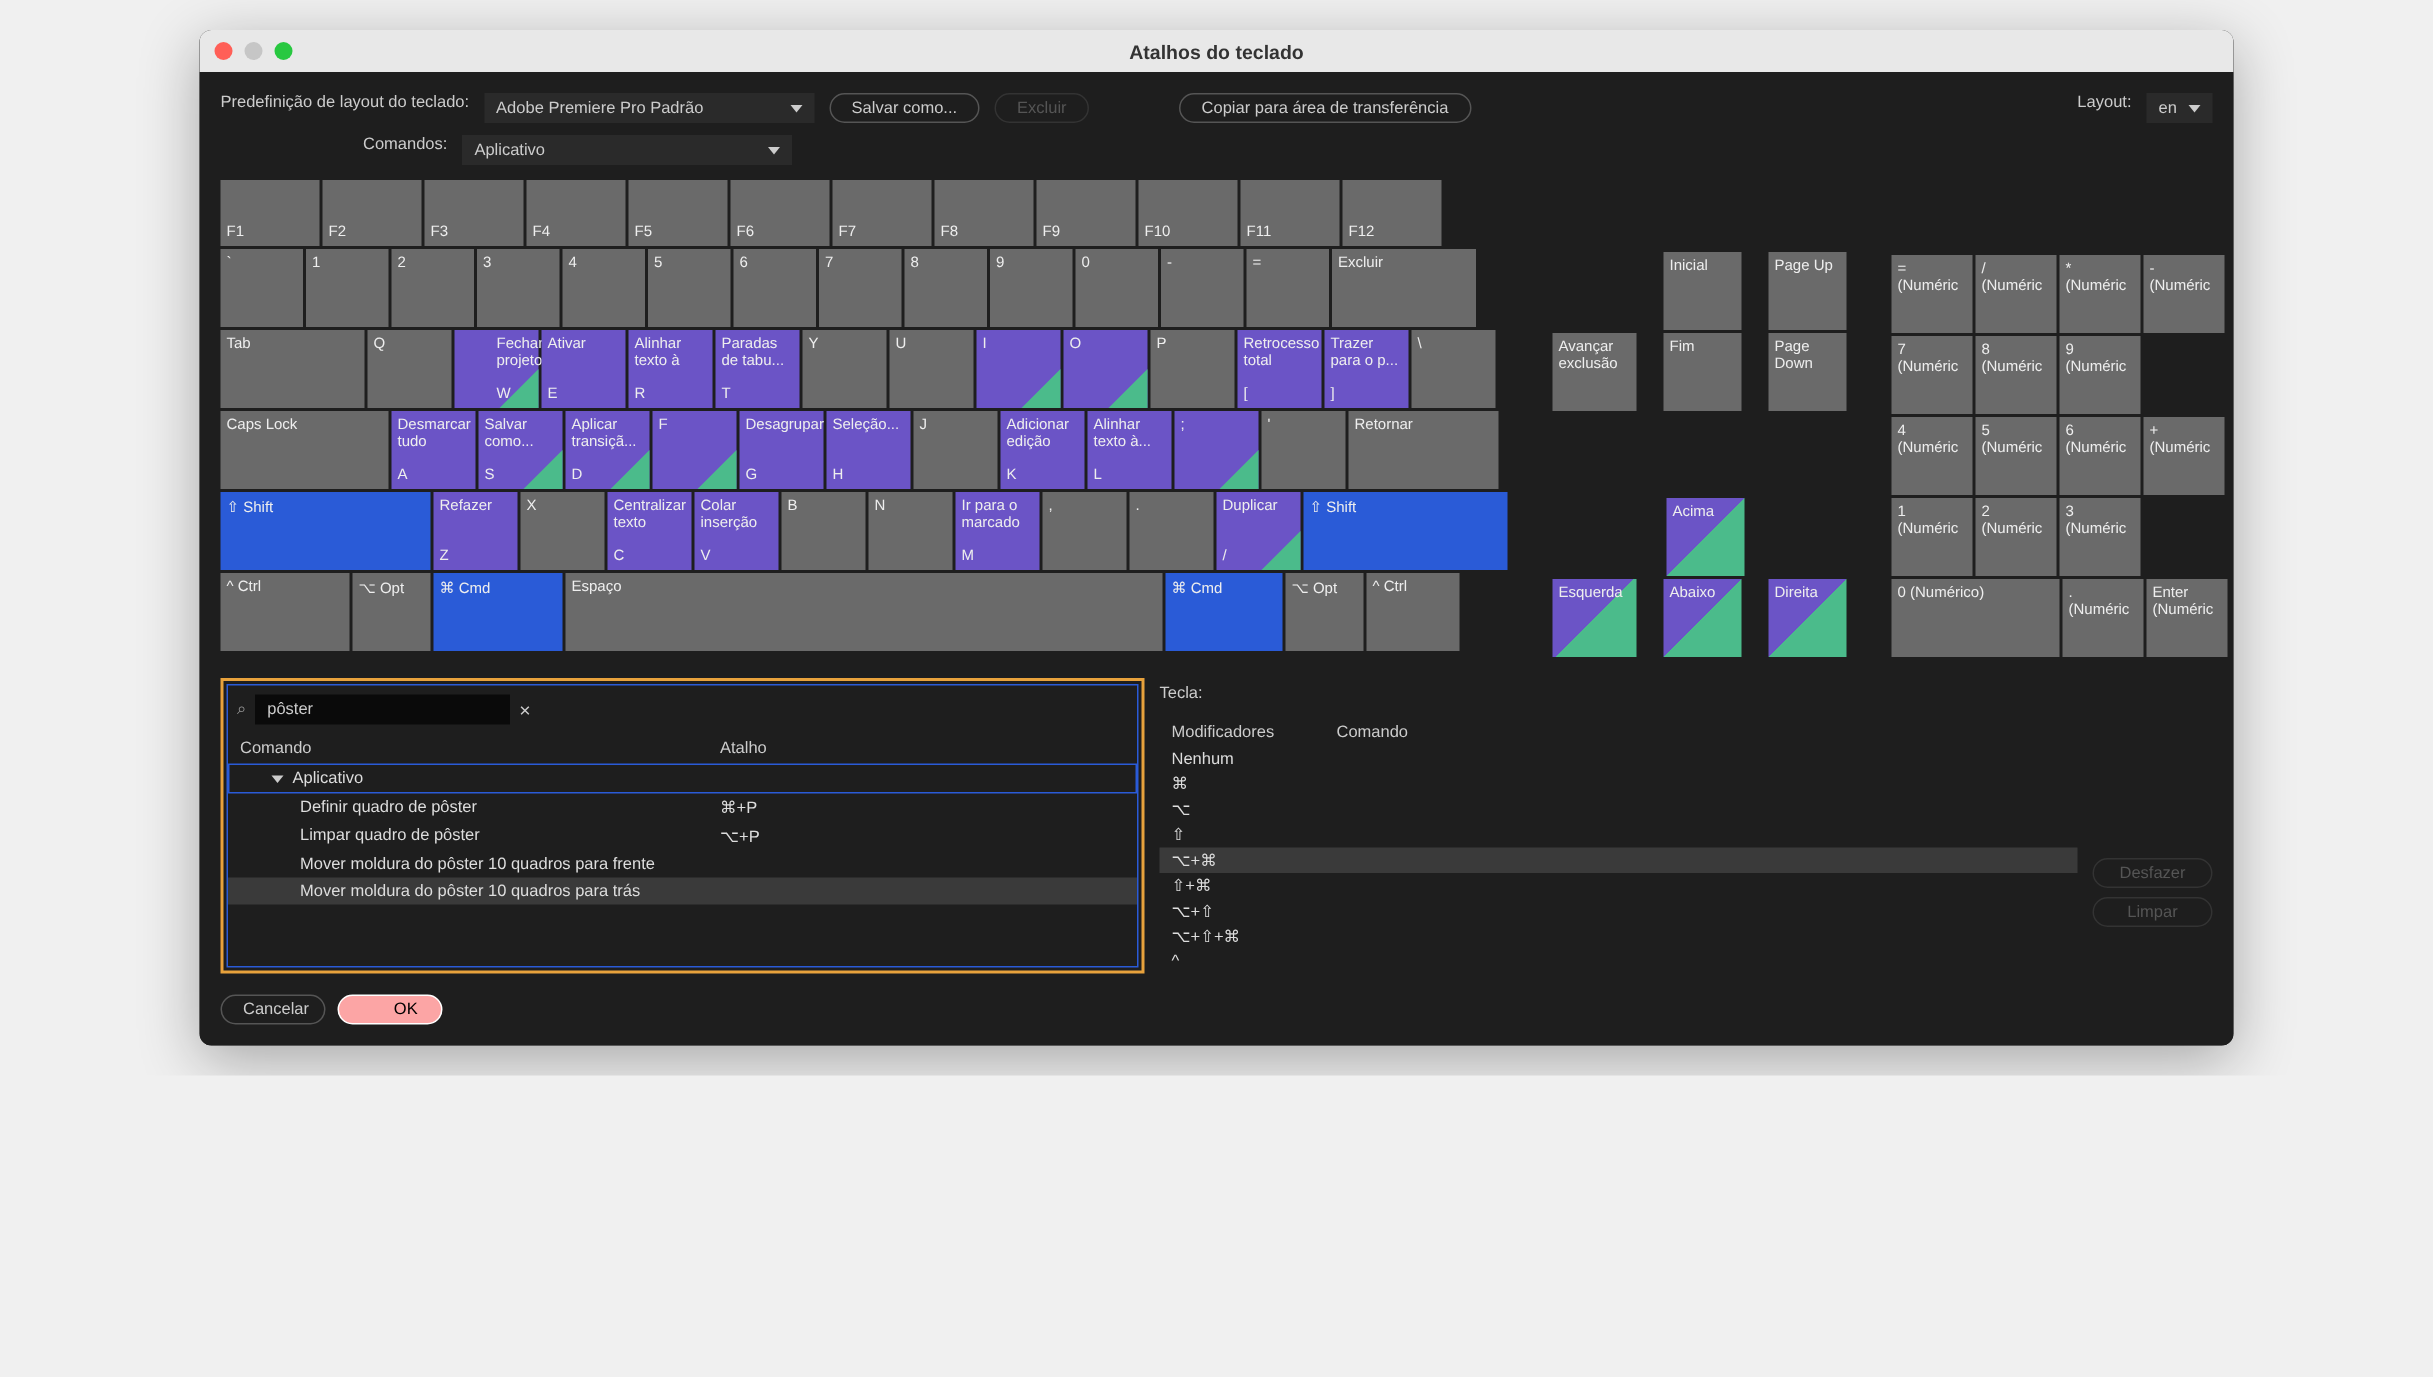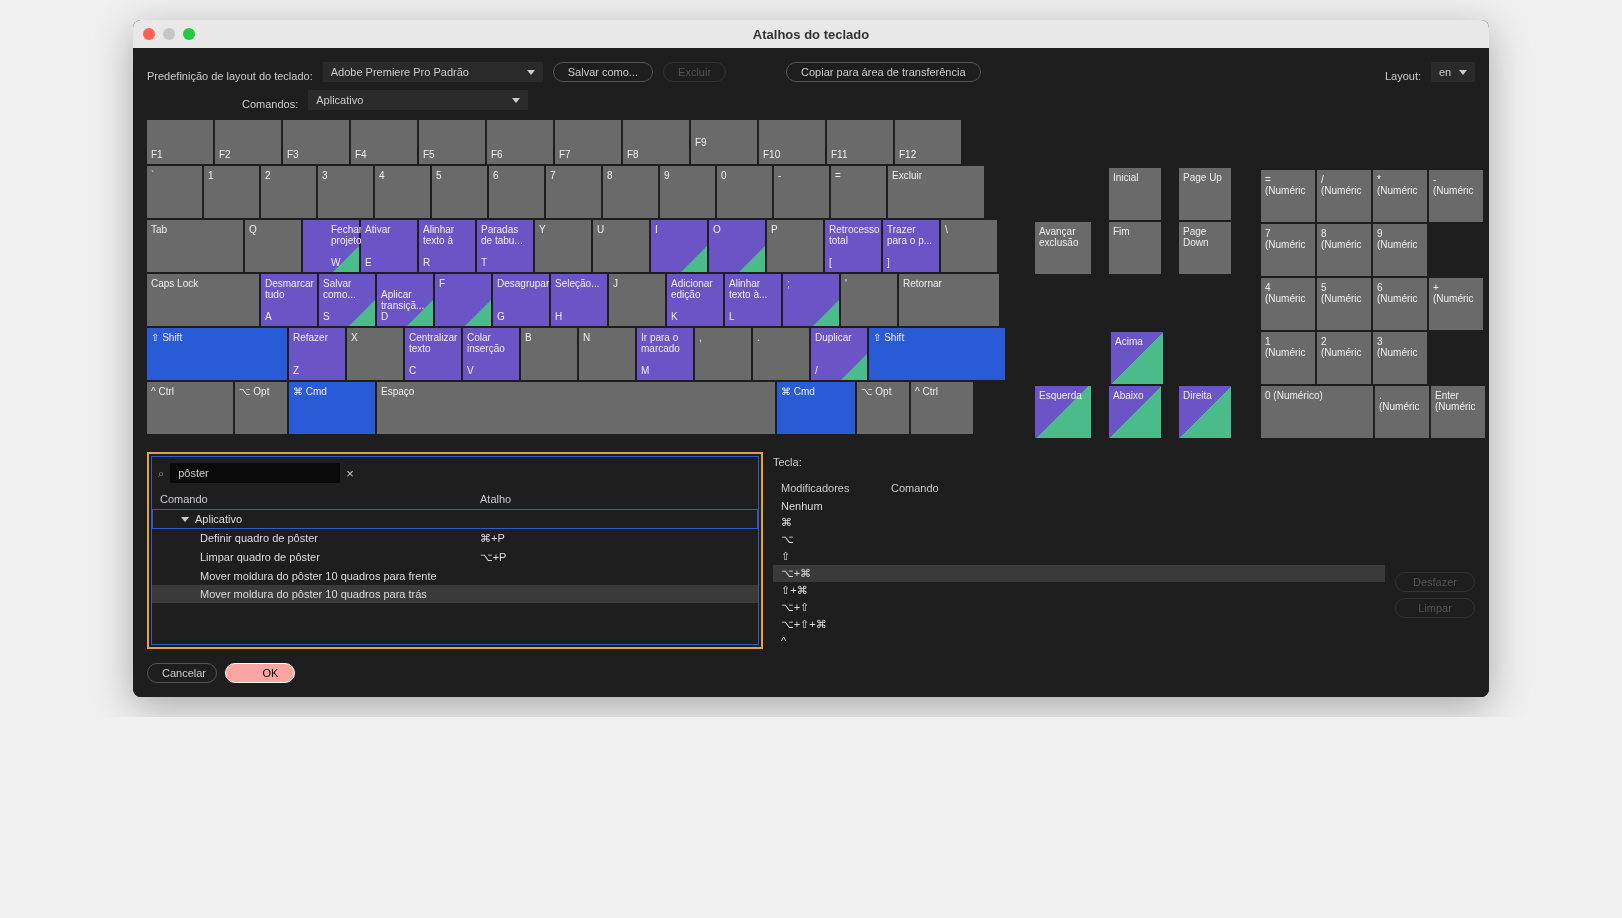--- a/index.html
+++ b/index.html
@@ -3,21 +3,21 @@
 <meta charset="utf-8">
 <style>
 * { margin: 0; padding: 0; box-sizing: border-box; font-family: -apple-system, 'Segoe UI', sans-serif; }
 body { background: #f0f0f0; display: flex; justify-content: center; padding: 20px; }
 .window { width: 1356px; background: #1e1e1e; border-radius: 8px; overflow: hidden; box-shadow: 0 10px 40px rgba(0,0,0,0.3); }
 .titlebar { height: 28px; background: #e8e8e8; display: flex; align-items: center; padding: 0 10px; position: relative; }
 .traffic { display: flex; gap: 8px; }
 .dot { width: 12px; height: 12px; border-radius: 50%; }
 .title { position: absolute; left: 50%; transform: translateX(-50%); font-size: 13px; font-weight: 600; color: #333; }
 .content { background: #1e1e1e; color: #ccc; padding: 14px; font-size: 11px; }
-.toprow { display: flex; align-items: flex-end; gap: 10px; margin-bottom: 8px; }
+.toprow { display: flex; align-items: flex-start; gap: 10px; margin-bottom: 8px; }
 .toprow label { color: #ccc; font-size: 11px; }
 .select { background: #2a2a2a; color: #ccc; border: none; padding: 4px 8px; font-size: 11px; width: 220px; display: flex; justify-content: space-between; align-items: center; }
 .btn { background: transparent; color: #ccc; border: 1px solid #555; border-radius: 12px; padding: 3px 14px; font-size: 11px; }
 .btn.disabled { color: #555; border-color: #333; }
 .btn.primary { background: #fca5a5; color: #000; border-color: #fff; font-weight: 400; padding-left: 35px; }
 .keyboard { margin-top: 10px; display: flex; gap: 30px; }
 .mainkb { flex: 0 0 auto; }
 .kbrow { display: flex; gap: 2px; margin-bottom: 2px; }
 .key { background: #6a6a6a; color: #eee; font-size: 10px; padding: 4px; display: flex; flex-direction: column; justify-content: space-between; position: relative; min-height: 52px; }
 .key.fn { min-height: 44px; justify-content: flex-end; }
@@ -120,21 +120,21 @@
             </div>
             <div class="key fn" style="width: 66px;">
               <span class="let">F6</span>
             </div>
             <div class="key fn" style="width: 66px;">
               <span class="let">F7</span>
             </div>
             <div class="key fn" style="width: 66px;">
               <span class="let">F8</span>
             </div>
-            <div class="key fn" style="width: 66px; justify-content: center;">
+            <div class="key fn" style="width: 66px;">
               <span class="let">F9</span>
             </div>
             <div class="key fn" style="width: 66px;">
               <span class="let">F10</span>
             </div>
             <div class="key fn" style="width: 66px;">
               <span class="let">F11</span>
             </div>
             <div class="key fn" style="width: 66px;">
               <span class="let">F12</span>
@@ -239,21 +239,21 @@
               <span class="let">Caps Lock</span>
             </div>
             <div class="key cmd" style="width: 56px;">
               <span class="lbl">Desmarcar tudo</span>
               <span class="let">A</span>
             </div>
             <div class="key cmd green" style="width: 56px;">
               <span class="lbl">Salvar como...</span>
               <span class="let">S</span>
             </div>
-            <div class="key cmd green" style="width: 56px; justify-content: flex-end;">
+            <div class="key cmd green" style="width: 56px;">
               <span class="lbl">Aplicar transiçã...</span>
               <span class="let">D</span>
             </div>
             <div class="key cmd green" style="width: 56px;">
               <span class="let">F</span>
             </div>
             <div class="key cmd" style="width: 56px;">
               <span class="lbl">Desagrupar</span>
               <span class="let">G</span>
             </div>

